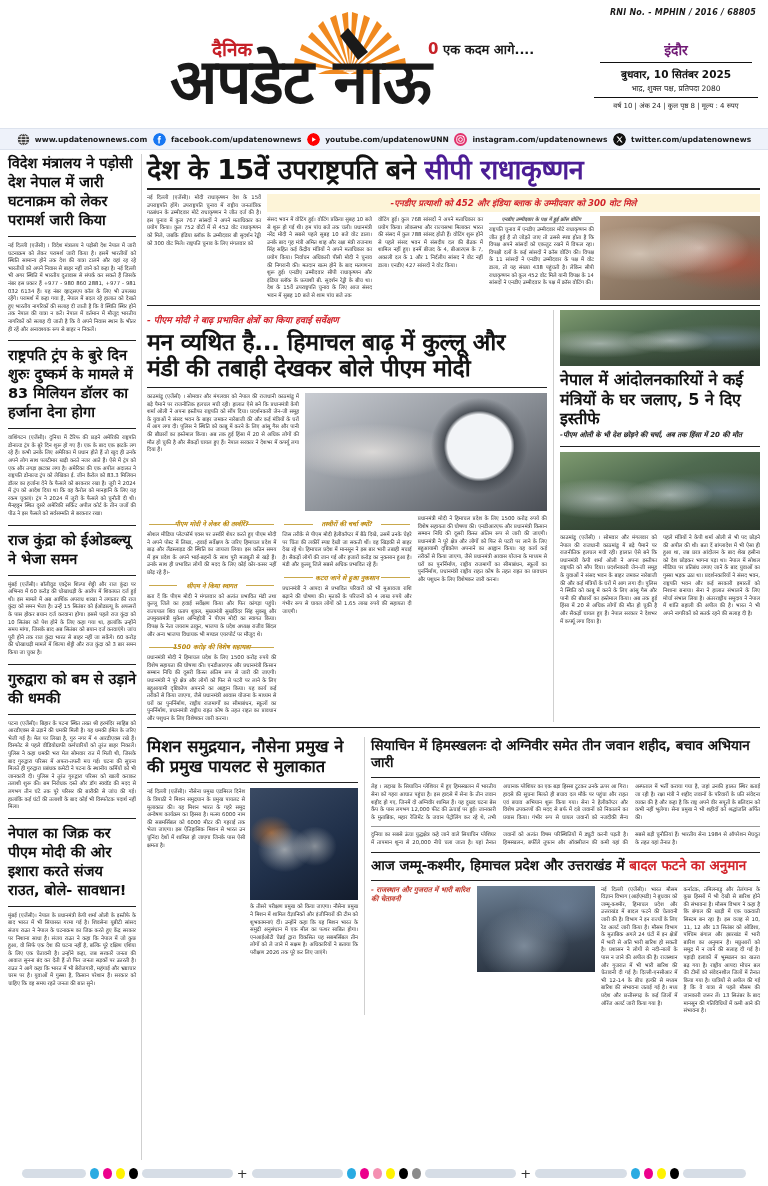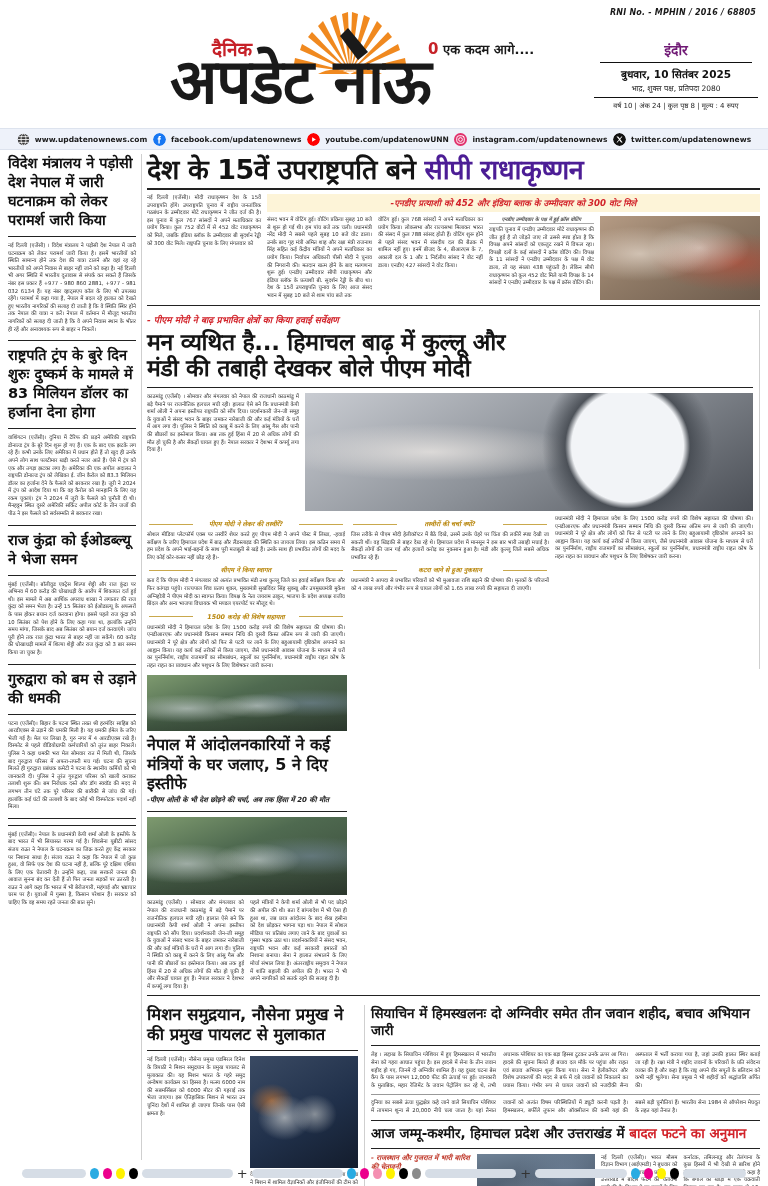--- a/index.html
+++ b/index.html
@@ -284,20 +284,21 @@
         <div class="body-txt">मुंबई (एजेंसी)। बॉलीवुड एक्ट्रेस शिल्पा शेट्टी और राज कुंद्रा पर अभिनव में 60 करोड़ की धोखाधड़ी के आरोप में शिकायत दर्ज हुई थी। इस मामले में अब आर्थिक अपराध शाखा ने लगातार की राज कुंद्रा को समन भेजा है। उन्हें 15 सितंबर को ईओडब्ल्यू के अफसरों के पास होकर बयान दर्ज करवाना होगा। इससे पहले राज कुंद्रा को 10 सितंबर को पेश होने के लिए कहा गया था, हालांकि उन्होंने समय मांगा, जिसके बाद अब सितंबर को बयान दर्ज करवाएंगे। जांच पूरी होने तक राज कुंद्रा भारत से बाहर नहीं जा सकेंगे। 60 करोड़ की धोखाधड़ी मामले में शिल्पा शेट्टी और राज कुंद्रा को 3 बार समन किया जा चुका है।</div>
       </div>
       <div class="hl-rule" style="margin-top:7px"></div>
       <div>
         <div class="hl-a">गुरुद्वारा को बम से उड़ाने की धमकी</div>
         <div class="hl-rule"></div>
         <div class="body-txt">पटना (एजेंसी)। बिहार के पटना स्थित तख्त श्री हरमंदिर साहिब को आरडीएक्स से उड़ाने की धमकी मिली है। यह धमकी ईमेल के जरिए भेजी गई है। मेल पर लिखा है, गुरु नगर में 4 आरडीएक्स रखे हैं। विस्फोट से पहले वीडियोग्राफी कर्मचारियों को तुरंत बाहर निकालें। पुलिस ने कहा धमकी भरा मेल सोमवार रात में मिली थी, जिसके बाद गुरुद्वारा परिसर में अफरा-तफरी मच गई। घटना की सूचना मिलते ही गुरुद्वारा प्रबंधक कमेटी ने पटना के स्थानीय कर्मियों को भी जानकारी दी। पुलिस ने तुरंत गुरुद्वारा परिसर को खाली कराकर तलाशी शुरू की। बम निरोधक दस्ते और डॉग स्क्वॉड की मदद से लगभग तीन घंटे तक पूरे परिसर की बारीकी से जांच की गई। हालांकि कई घंटों की तलाशी के बाद कोई भी विस्फोटक पदार्थ नहीं मिला।</div>
       </div>
       <div class="hl-rule" style="margin-top:7px"></div>
       <div>
+        <div class="hl-a">नेपाल का जिक्र कर पीएम मोदी की ओर इशारा करते संजय राउत, बोले- सावधान!</div>
         <div class="hl-rule"></div>
         <div class="body-txt">मुंबई (एजेंसी)।  नेपाल के प्रधानमंत्री केपी शर्मा ओली के इस्तीफे के बाद भारत में भी सियासत गरमा गई है। शिवसेना यूबीटी सांसद संजय राउत ने नेपाल के घटनाक्रम का जिक्र करते हुए केंद्र सरकार पर निशाना साधा है। संजय राउत ने कहा कि नेपाल में जो कुछ हुआ, वो सिर्फ एक देश की घटना नहीं है, बल्कि पूरे दक्षिण एशिया के लिए एक चेतावनी है। उन्होंने कहा, जब सरकारें जनता की आवाज सुनना बंद कर देती हैं तो फिर जनता सड़कों पर उतरती है। राउत ने आगे कहा कि भारत में भी बेरोजगारी, महंगाई और भ्रष्टाचार चरम पर है। युवाओं में गुस्सा है, किसान परेशान हैं। सरकार को चाहिए कि वह समय रहते जनता की बात सुने।</div>
       </div>
     </div>
 
     <div class="col-main">
 
       <div>
         <div class="lead-head">
           <span>देश के 15वें उपराष्ट्रपति बने </span><span class="red">सीपी राधाकृष्णन</span>
@@ -324,21 +325,21 @@
               <div style="width:160px;flex:none;">
                 <div class="photo" style="height:84px"></div>
               </div>
             </div>
           </div>
         </div>
       </div>
 
       <div class="hl-rule" style="margin:5px 0 4px 0"></div>
 
-      <div style="display:flex;gap:6px;flex-direction:column;">
+      <div style="display:flex;gap:6px;">
 
         <div style="flex:1;border-right:1px solid #cfcfcf;padding-right:6px;">
           <div class="sub-head-red">- पीएम मोदी ने बाढ़ प्रभावित क्षेत्रों का किया हवाई सर्वेक्षण</div>
           <div class="mid-head">मन व्यथित है... हिमाचल बाढ़ में कुल्लू और</div>
           <div class="mid-head">मंडी की तबाही देखकर बोले पीएम मोदी</div>
           <div class="hl-rule"></div>
 
           <div style="display:flex;gap:6px;">
             <div style="width:152px;flex:none;">
               <div class="body-txt">काठमांडू (एजेंसी) । सोमवार और मंगलवार को नेपाल की राजधानी काठमांडू में बड़े पैमाने पर राजनीतिक हलचल मची रही। हालात ऐसे बने कि प्रधानमंत्री केपी शर्मा ओली ने अपना इस्तीफा राष्ट्रपति को सौंप दिया। प्रदर्शनकारी जेन-जी समूह के युवाओं ने संसद भवन के बाहर जमकर नारेबाजी की और कई मंत्रियों के घरों में आग लगा दी। पुलिस ने स्थिति को काबू में करने के लिए आंसू गैस और पानी की बौछारों का इस्तेमाल किया। अब तक हुई हिंसा में 20 से अधिक लोगों की मौत हो चुकी है और सैकड़ों घायल हुए हैं। नेपाल सरकार ने देशभर में कर्फ्यू लगा दिया है।</div>

